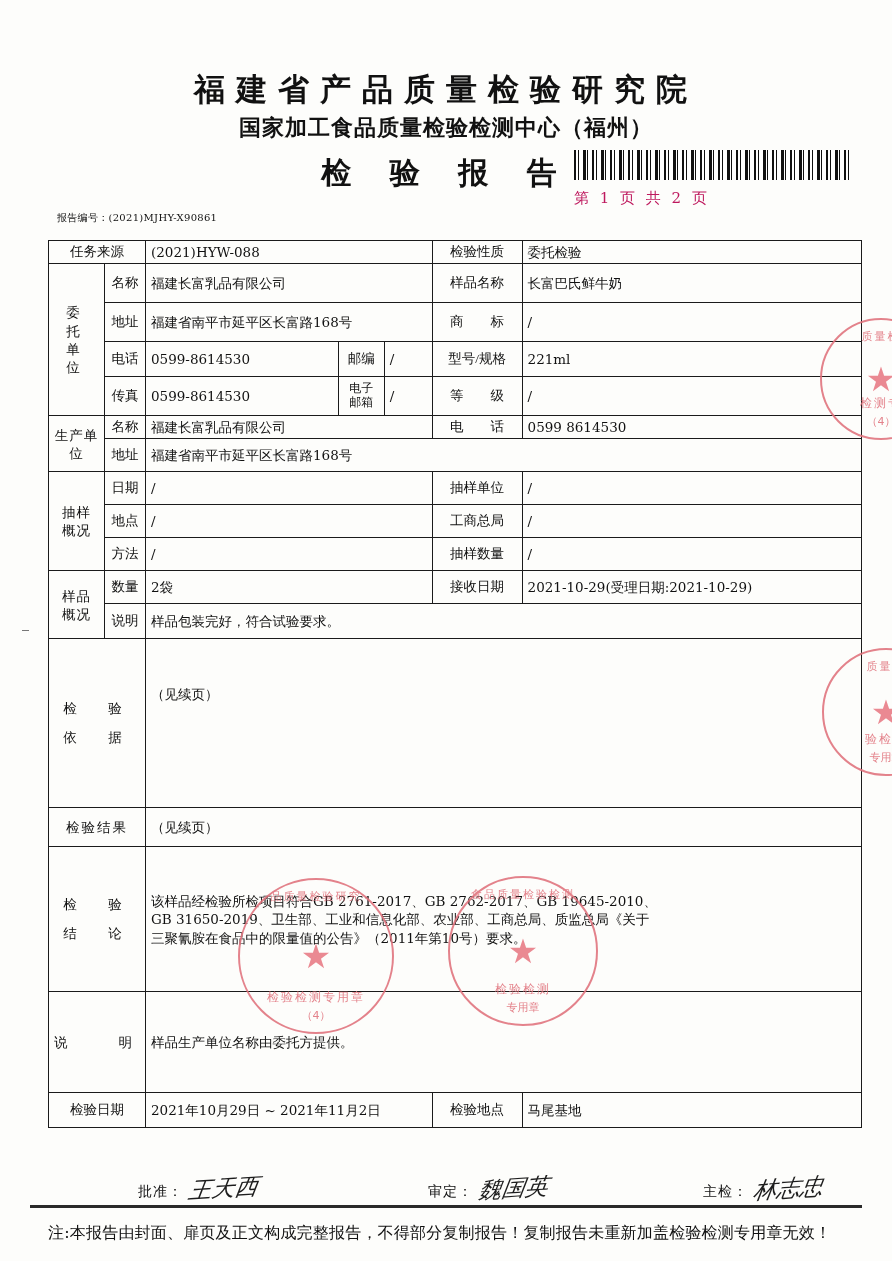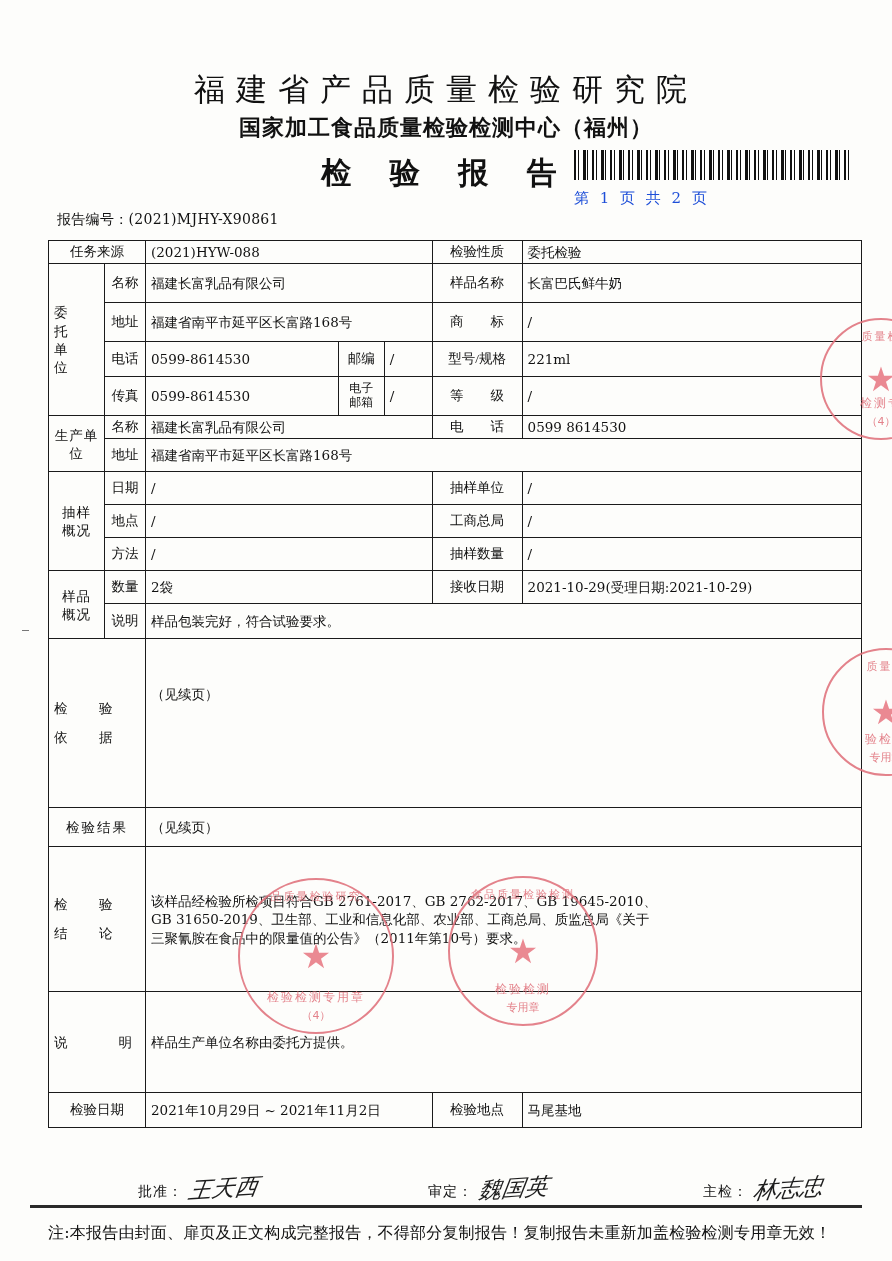--- a/index.html
+++ b/index.html
@@ -3,47 +3,47 @@
 <meta charset="utf-8">
 <style>
   html,body{margin:0;padding:0;background:#8a8a8a;}
   body{font-family:"DejaVu Sans","Liberation Sans",sans-serif;}
   .page{
     position:relative;width:892px;height:1261px;background:#fdfdfb;
     margin:0 auto;overflow:hidden;color:#111;
   }
   
   .hdr{padding-top:72px;text-align:center;}
-  .hdr .l1{font-size:31px;font-weight:normal;letter-spacing:11px;line-height:1.12;
+  .hdr .l1{font-size:31px;font-weight:bold;letter-spacing:11px;line-height:1.12;
            font-family:"DejaVu Serif","Liberation Serif",serif;}
   .hdr .l2{font-size:22px;font-weight:bold;letter-spacing:1px;line-height:1.5;margin-top:4px;
            font-family:"DejaVu Serif","Liberation Serif",serif;}
   .hdr .l3{font-size:30px;font-weight:bold;letter-spacing:14px;margin-top:9px;
            font-family:"DejaVu Serif","Liberation Serif",serif;text-align:center;}
   
   .rightblk{position:absolute;right:28px;top:150px;width:290px;text-align:left;}
   .barcode{height:30px;width:276px;display:block;
     background-image:repeating-linear-gradient(to right,#111 0 2px,#fff 2px 4px,#111 4px 5px,#fff 5px 9px,#111 9px 12px,#fff 12px 13px,#111 13px 14px,#fff 14px 18px);}
-  .pageinfo{font-size:15px;letter-spacing:3px;margin-top:9px;color:#1d4ed8;
+  .pageinfo{font-size:15px;letter-spacing:3px;margin-top:9px;color:#be185d;
             font-family:"DejaVu Serif","Liberation Serif",serif;}
   .issue{font-size:14px;margin-top:14px;letter-spacing:.5px;
          font-family:"DejaVu Serif","Liberation Serif",serif;}
-  .repno{position:absolute;left:57px;top:211px;font-size:14px;letter-spacing:.3px;
+  .repno{position:absolute;left:57px;top:211px;font-size:10px;letter-spacing:.3px;
          font-family:"DejaVu Serif","Liberation Serif",serif;}
 
   
   table.main{position:absolute;left:48px;top:240px;width:814px;border-collapse:collapse;
              font-family:"DejaVu Serif","Liberation Serif",serif;}
   table.main td{border:1px solid #1b1b1b;font-size:13.5px;padding:2px 5px;
                 vertical-align:middle;line-height:1.35;}
   .lbl{text-align:center;white-space:nowrap;font-family:Liberation Serif, serif;}
   .lblsp{text-align:center;letter-spacing:6px;white-space:nowrap;}
   .val{text-align:left;}
   .sideLbl{text-align:center;font-size:13.5px;line-height:1.5;letter-spacing:1px;}
-  .tallbig{font-size:14px;line-height:2.6;letter-spacing:7px;text-align:left;}
+  .tallbig{font-size:14px;line-height:2.6;letter-spacing:7px;text-align:center;}
   .concl{font-size:13px;line-height:1.75;text-align:left;padding:6px 8px;}
   .h28{height:28px;} .h30{height:30px;} .h34{height:34px;}
 
   
   .seal{position:absolute;border:2.5px solid #e0727c;border-radius:50%;
         color:#e0727c;pointer-events:none;opacity:.88;}
   .seal .star{position:absolute;left:50%;top:50%;transform:translate(-50%,-50%);
         font-size:34px;line-height:1;color:#e87a84;}
   .seal .arcTop{position:absolute;top:9px;left:0;right:0;text-align:center;font-size:11px;
         letter-spacing:2px;color:#e0727c;}

